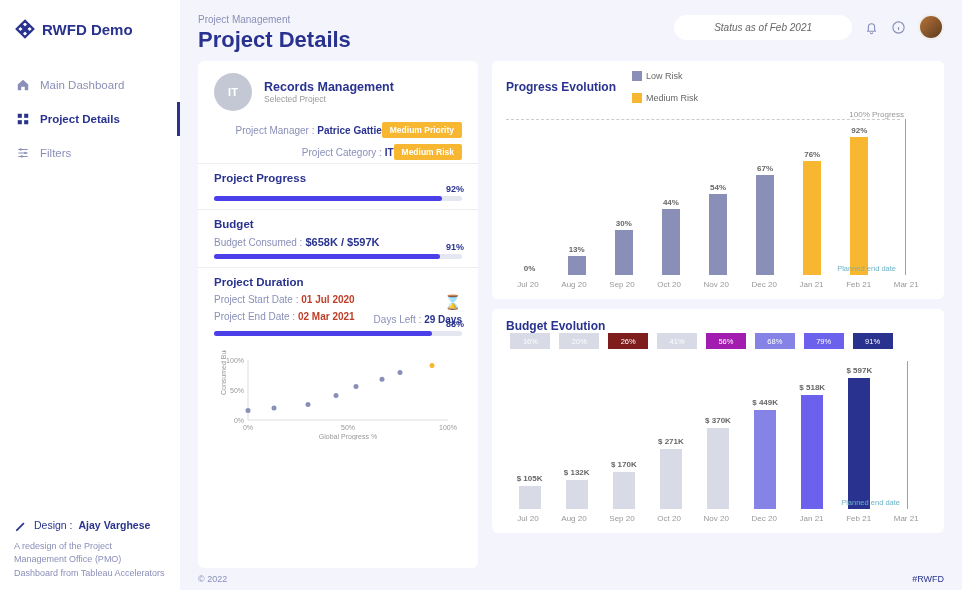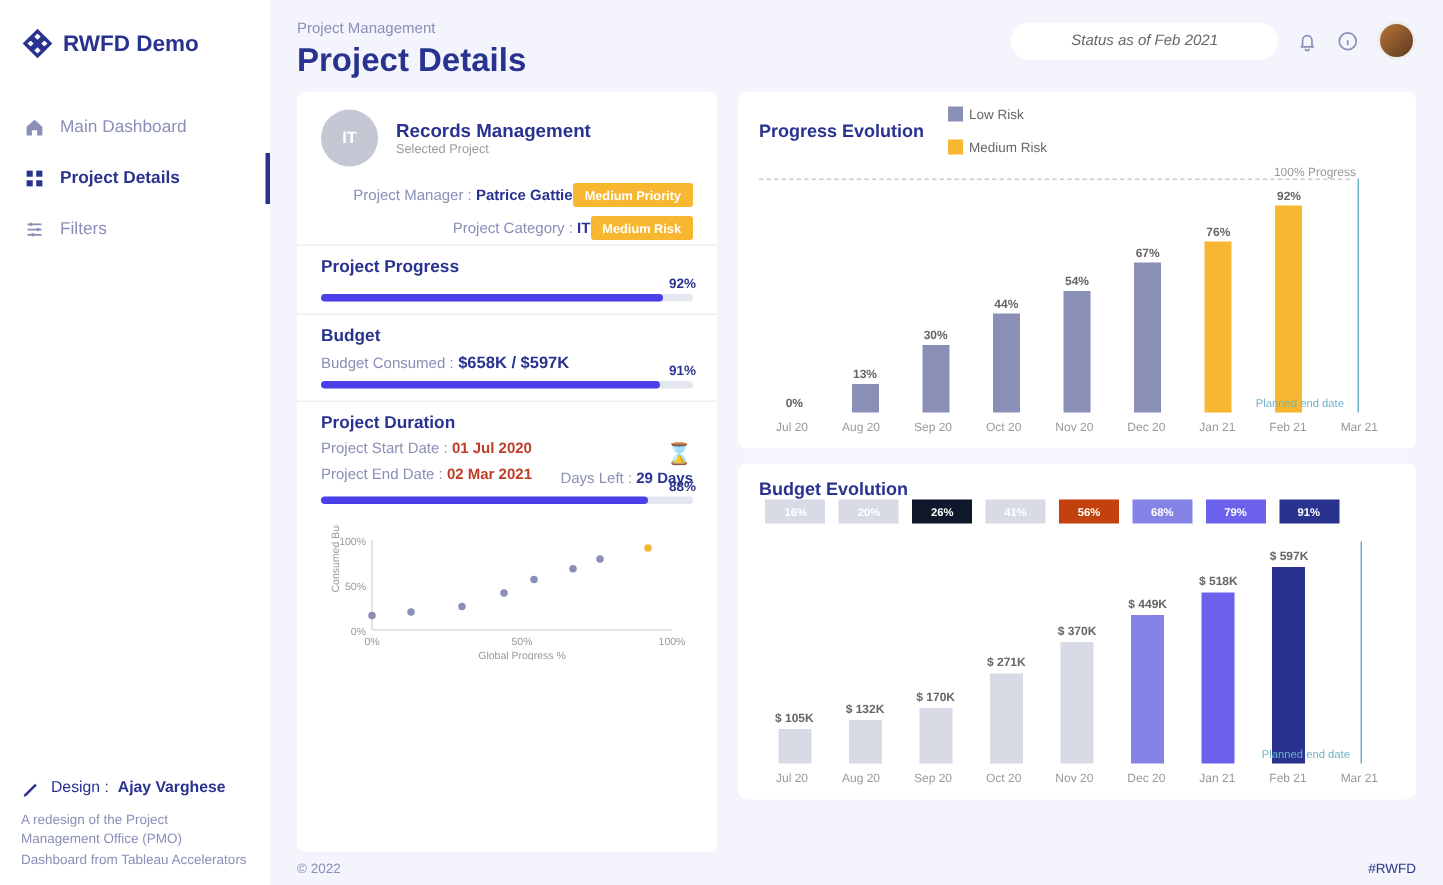--- a/index.html
+++ b/index.html
@@ -63,21 +63,21 @@
 .end-label { font-size: 7.5px; color: #6db3c9; }
 .axis-x { position: absolute; left: 0; right: 0; bottom: 0; display: flex; justify-content: space-around; font-size: 8px; color: #999; }
 .bars { position: absolute; left: 0; right: 0; bottom: 14px; top: 10px; display: flex; justify-content: space-around; align-items: flex-end; }
 .bar-col { width: 100%; display: flex; flex-direction: column; align-items: center; justify-content: flex-end; height: 100%; }
 .bar { width: 18px; }
 .bar.low { background: #8a8fb8; }
 .bar.med { background: #f7b731; }
 .bar-lbl { font-size: 8px; color: #666; margin-bottom: 2px; font-weight: 600; }
 .budget-chart-area { height: 190px; position: relative; }
 .pct-row { display: flex; justify-content: space-around; margin-bottom: 8px; }
-.pct-box { width: 40px; height: 16px; display: flex; align-items: center; justify-content: center; font-size: 7.5px; font-weight: 700; color: #fff; background: #c3c8d4; }
+.pct-box { width: 40px; height: 16px; display: flex; align-items: center; justify-content: center; font-size: 7.5px; font-weight: 400; color: #fff; background: #c3c8d4; }
 .bud-bars { position: absolute; left: 0; right: 0; bottom: 14px; top: 28px; display: flex; justify-content: space-around; align-items: flex-end; }
 .bud-bar { width: 22px; }
 .bud-lbl { font-size: 8px; color: #666; margin-bottom: 3px; font-weight: 600; white-space: nowrap; }
 .footer { display: flex; justify-content: space-between; font-size: 9px; color: #8a8fb8; padding-top: 6px; }
 .mini-svg { width: 100%; height: 90px; }
 </style>
 </head>
 <body>
 
 <div class="app">
@@ -288,23 +288,23 @@
               </div>
             </div>
         </div>
 
         <div class="card chart-card">
           <div class="chart-title">Budget Evolution</div>
           <div class="budget-chart-area" id="bud-chart">
               <div class="pct-row">
                 <div class="pct-box" style="background:#d8dae6">16%</div>
                 <div class="pct-box" style="background:#d8dae6">20%</div>
-                <div class="pct-box" style="background:#0f172a">26%</div>
+                <div class="pct-box" style="background:#7f1d1d">26%</div>
                 <div class="pct-box" style="background:#d8dae6">41%</div>
-                <div class="pct-box" style="background:#c2410c">56%</div>
+                <div class="pct-box" style="background:#a21caf">56%</div>
                 <div class="pct-box" style="background:#8583e6">68%</div>
                 <div class="pct-box" style="background:#6b61ed">79%</div>
                 <div class="pct-box" style="background:#29338f">91%</div>
                 <div style="width:24px"></div>
               </div>
               <div class="bud-bars">
                 <div class="bar-col">
                   <div class="bud-lbl">$ 105K</div>
                   <div class="bud-bar" style="height:23.1px;background:#d8dae6"></div>
                 </div>

